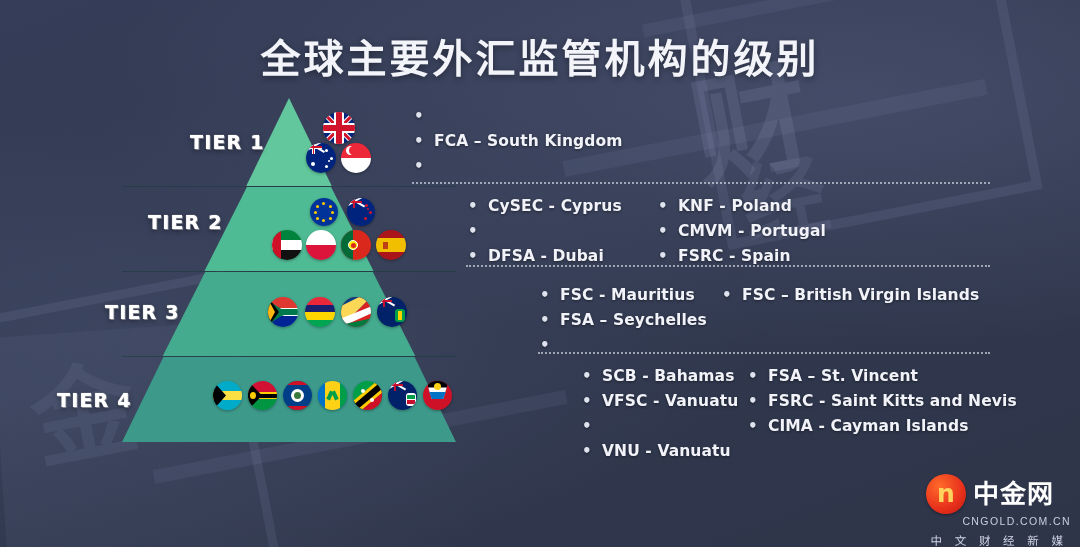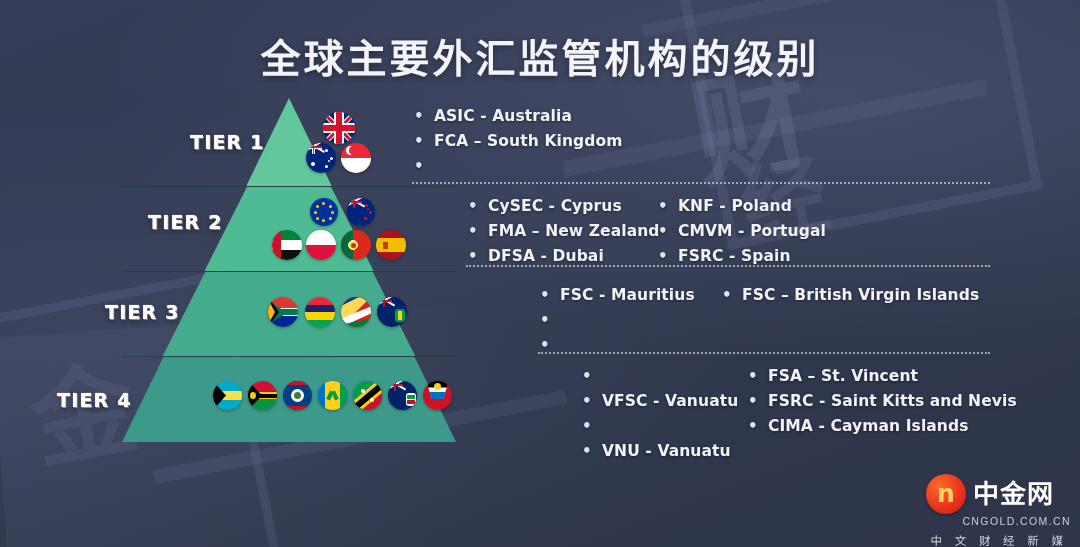--- a/index.html
+++ b/index.html
@@ -367,39 +367,37 @@
     <span style="left:11px;top:2px;width:7px;height:7px;background:#fcd116;border-radius:50%;"></span>
   </div>
 
   <div class="divider d1"></div>
   <div class="divider d2"></div>
   <div class="divider d3"></div>
 
   <div class="list-group g-t1">
     <div class="li">
       <span class="bullet">•</span>
-      <span class="txt">ASIC - Australia</span>
     </div>
     <div class="li">
       <span class="bullet">•</span>
       <span class="txt">FCA – South Kingdom</span>
     </div>
     <div class="li">
       <span class="bullet">•</span>
     </div>
   </div>
 
   <div class="list-group g-t2a">
     <div class="li">
       <span class="bullet">•</span>
       <span class="txt">CySEC - Cyprus</span>
     </div>
     <div class="li">
       <span class="bullet">•</span>
-      <span class="txt">FMA – New Zealand</span>
     </div>
     <div class="li">
       <span class="bullet">•</span>
       <span class="txt">DFSA - Dubai</span>
     </div>
   </div>
 
   <div class="list-group g-t2b">
     <div class="li">
       <span class="bullet">•</span>
@@ -415,36 +413,38 @@
     </div>
   </div>
 
   <div class="list-group g-t3a">
     <div class="li">
       <span class="bullet">•</span>
       <span class="txt">FSC - Mauritius</span>
     </div>
     <div class="li">
       <span class="bullet">•</span>
+      <span class="txt">FSA – Seychelles</span>
     </div>
     <div class="li">
       <span class="bullet">•</span>
     </div>
   </div>
 
   <div class="list-group g-t3b">
     <div class="li">
       <span class="bullet">•</span>
       <span class="txt">FSC – British Virgin Islands</span>
     </div>
   </div>
 
   <div class="list-group g-t4a">
     <div class="li">
       <span class="bullet">•</span>
+      <span class="txt">SCB - Bahamas</span>
     </div>
     <div class="li">
       <span class="bullet">•</span>
       <span class="txt">VFSC - Vanuatu</span>
     </div>
     <div class="li">
       <span class="bullet">•</span>
     </div>
     <div class="li">
       <span class="bullet">•</span>

